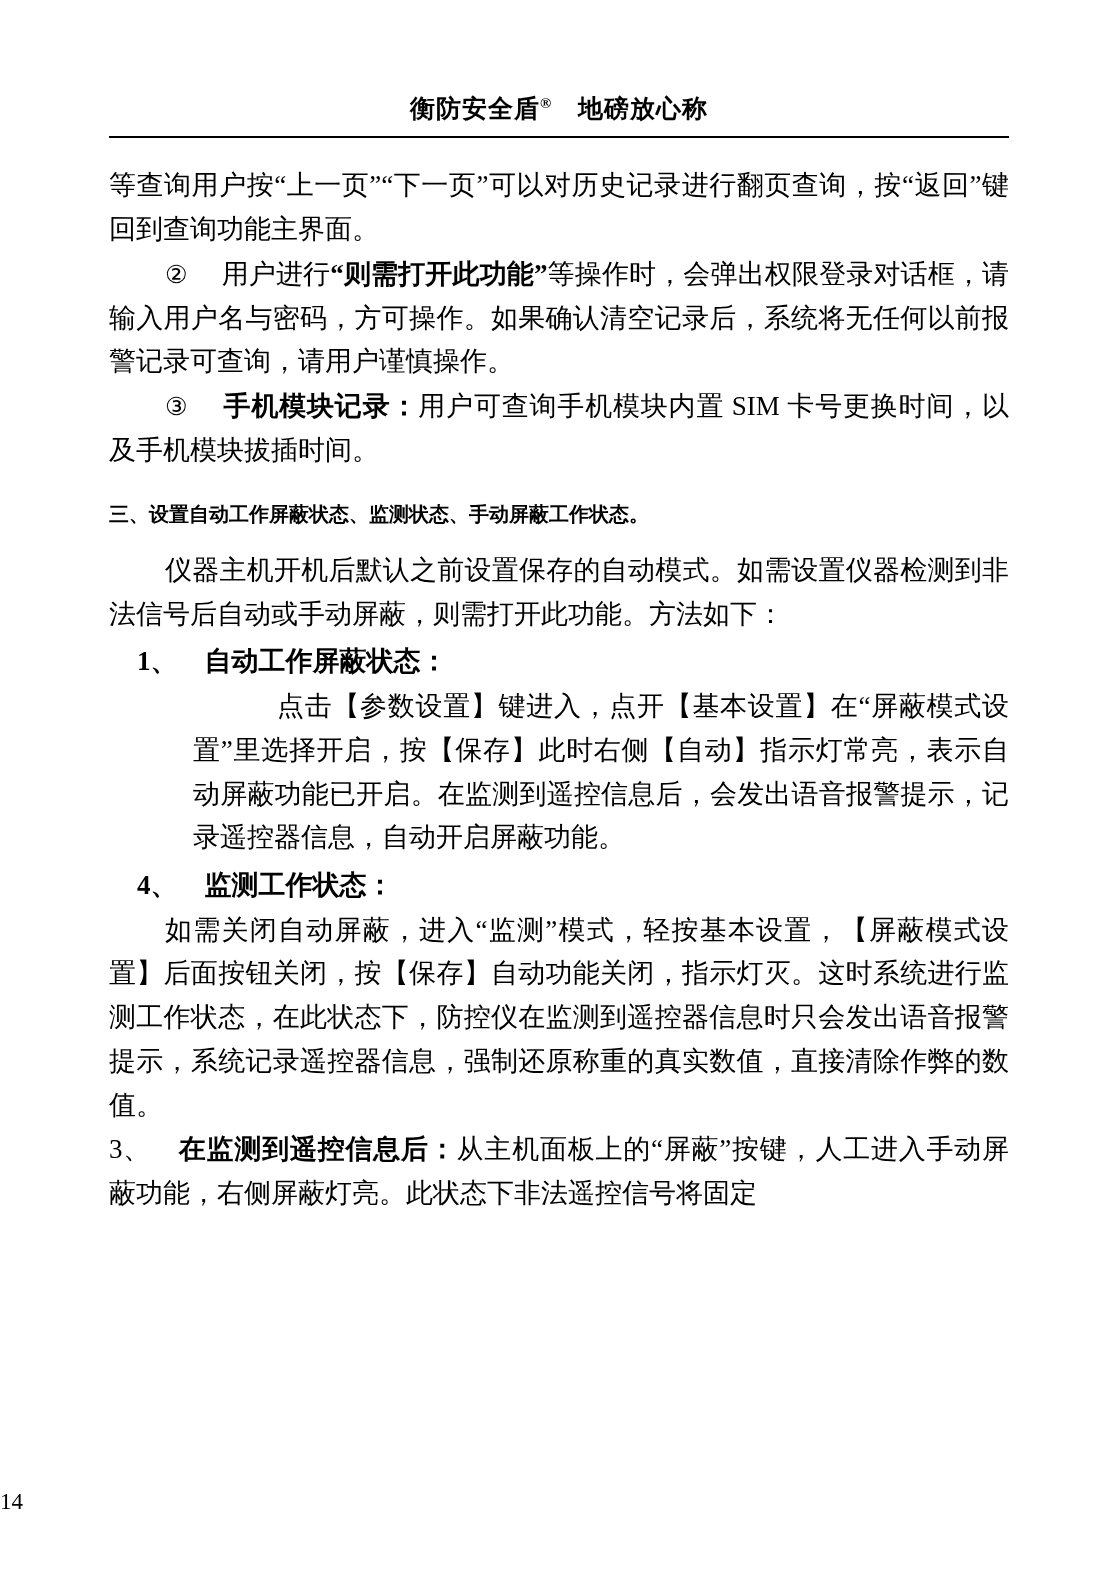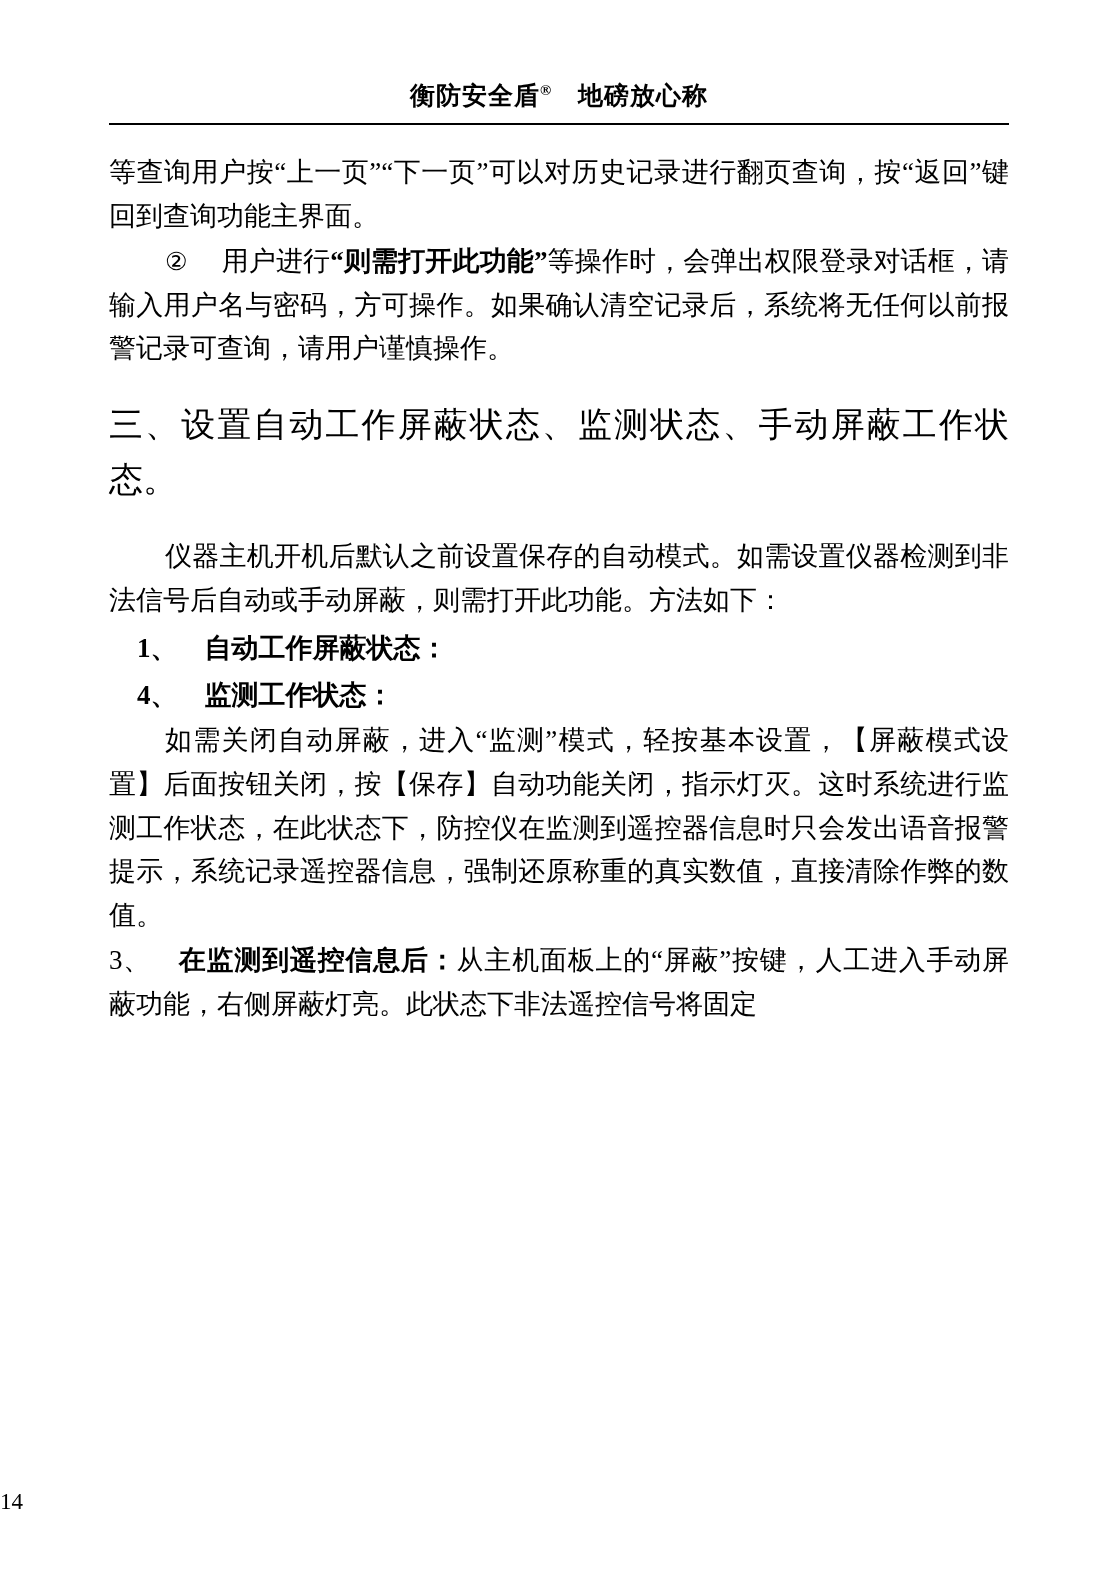--- a/index.html
+++ b/index.html
@@ -11,21 +11,21 @@
     font-family: "Liberation Serif", "DejaVu Serif", serif;
     color: #000000;
   }
   .page {
     position: relative;
     width: 1118px;
     height: 1587px;
     margin: 0 auto;
     background: #ffffff;
     box-sizing: border-box;
-    padding: 3px;
+    padding: 16px;
     overflow: hidden;
   }
   .header {
     width: 900px;
     margin: 78px auto 0 auto;
     text-align: center;
     font-size: 25px;
     font-weight: bold;
     letter-spacing: 1px;
     color: #000;
@@ -66,24 +66,24 @@
   .indent-block {
     margin-left: 28px;
   }
   .indent-block-deep {
     margin-left: 84px;
   }
   .bold {
     font-weight: bold;
   }
   .section-title {
-    font-size: 34px;
-    font-weight: normal;
+    font-size: 20px;
+    font-weight: bold;
     margin-top: 26px;
-    margin-bottom: 28px;
+    margin-bottom: 18px;
     letter-spacing: 0px;
   }
   .subhead {
     font-weight: bold;
     margin-top: 4px;
   }
   .circled {
     font-family: "DejaVu Sans", "Liberation Sans", sans-serif;
     font-size: 25px;
   }
@@ -109,27 +109,32 @@
 
   <div class="content">
 
     <p>等查询用户按“上一页”“下一页”可以对历史记录进行翻页查询，按“返回”键回到查询功能主界面。</p>
 
     <p class="indent2">
       <span class="circled">②</span>
       　<span>用户进行</span><span class="bold">“则需打开此功能”</span><span>等操作时，会弹出权限登录对话框，请输入用户名与密码，方可操作。如果确认清空记录后，系统将无任何以前报警记录可查询，请用户谨慎操作。</span>
     </p>
 
+    <p class="indent2">
+      <span class="circled">③</span>
+      　<span class="bold">手机模块记录：</span><span>用户可查询手机模块内置 SIM 卡号更换时间，以及手机模块拔插时间。</span>
+    </p>
 
     <p class="section-title">三、设置自动工作屏蔽状态、监测状态、手动屏蔽工作状态。</p>
 
     <p class="indent2">仪器主机开机后默认之前设置保存的自动模式。如需设置仪器检测到非法信号后自动或手动屏蔽，则需打开此功能。方法如下：</p>
 
     <p class="subhead indent-block">1、　自动工作屏蔽状态：</p>
 
+    <p class="indent-block-deep indent3">点击【参数设置】键进入，点开【基本设置】在“屏蔽模式设置”里选择开启，按【保存】此时右侧【自动】指示灯常亮，表示自动屏蔽功能已开启。在监测到遥控信息后，会发出语音报警提示，记录遥控器信息，自动开启屏蔽功能。</p>
 
     <p class="subhead indent-block">4、　监测工作状态：</p>
 
     <p class="indent2">如需关闭自动屏蔽，进入“监测”模式，轻按基本设置，【屏蔽模式设置】后面按钮关闭，按【保存】自动功能关闭，指示灯灭。这时系统进行监测工作状态，在此状态下，防控仪在监测到遥控器信息时只会发出语音报警提示，系统记录遥控器信息，强制还原称重的真实数值，直接清除作弊的数值。</p>
 
     <p>
       <span>3、</span>　<span class="bold">在监测到遥控信息后：</span><span>从主机面板上的“屏蔽”按键，人工进入手动屏蔽功能，右侧屏蔽灯亮。此状态下非法遥控信号将固定</span>
     </p>
 
   </div>

